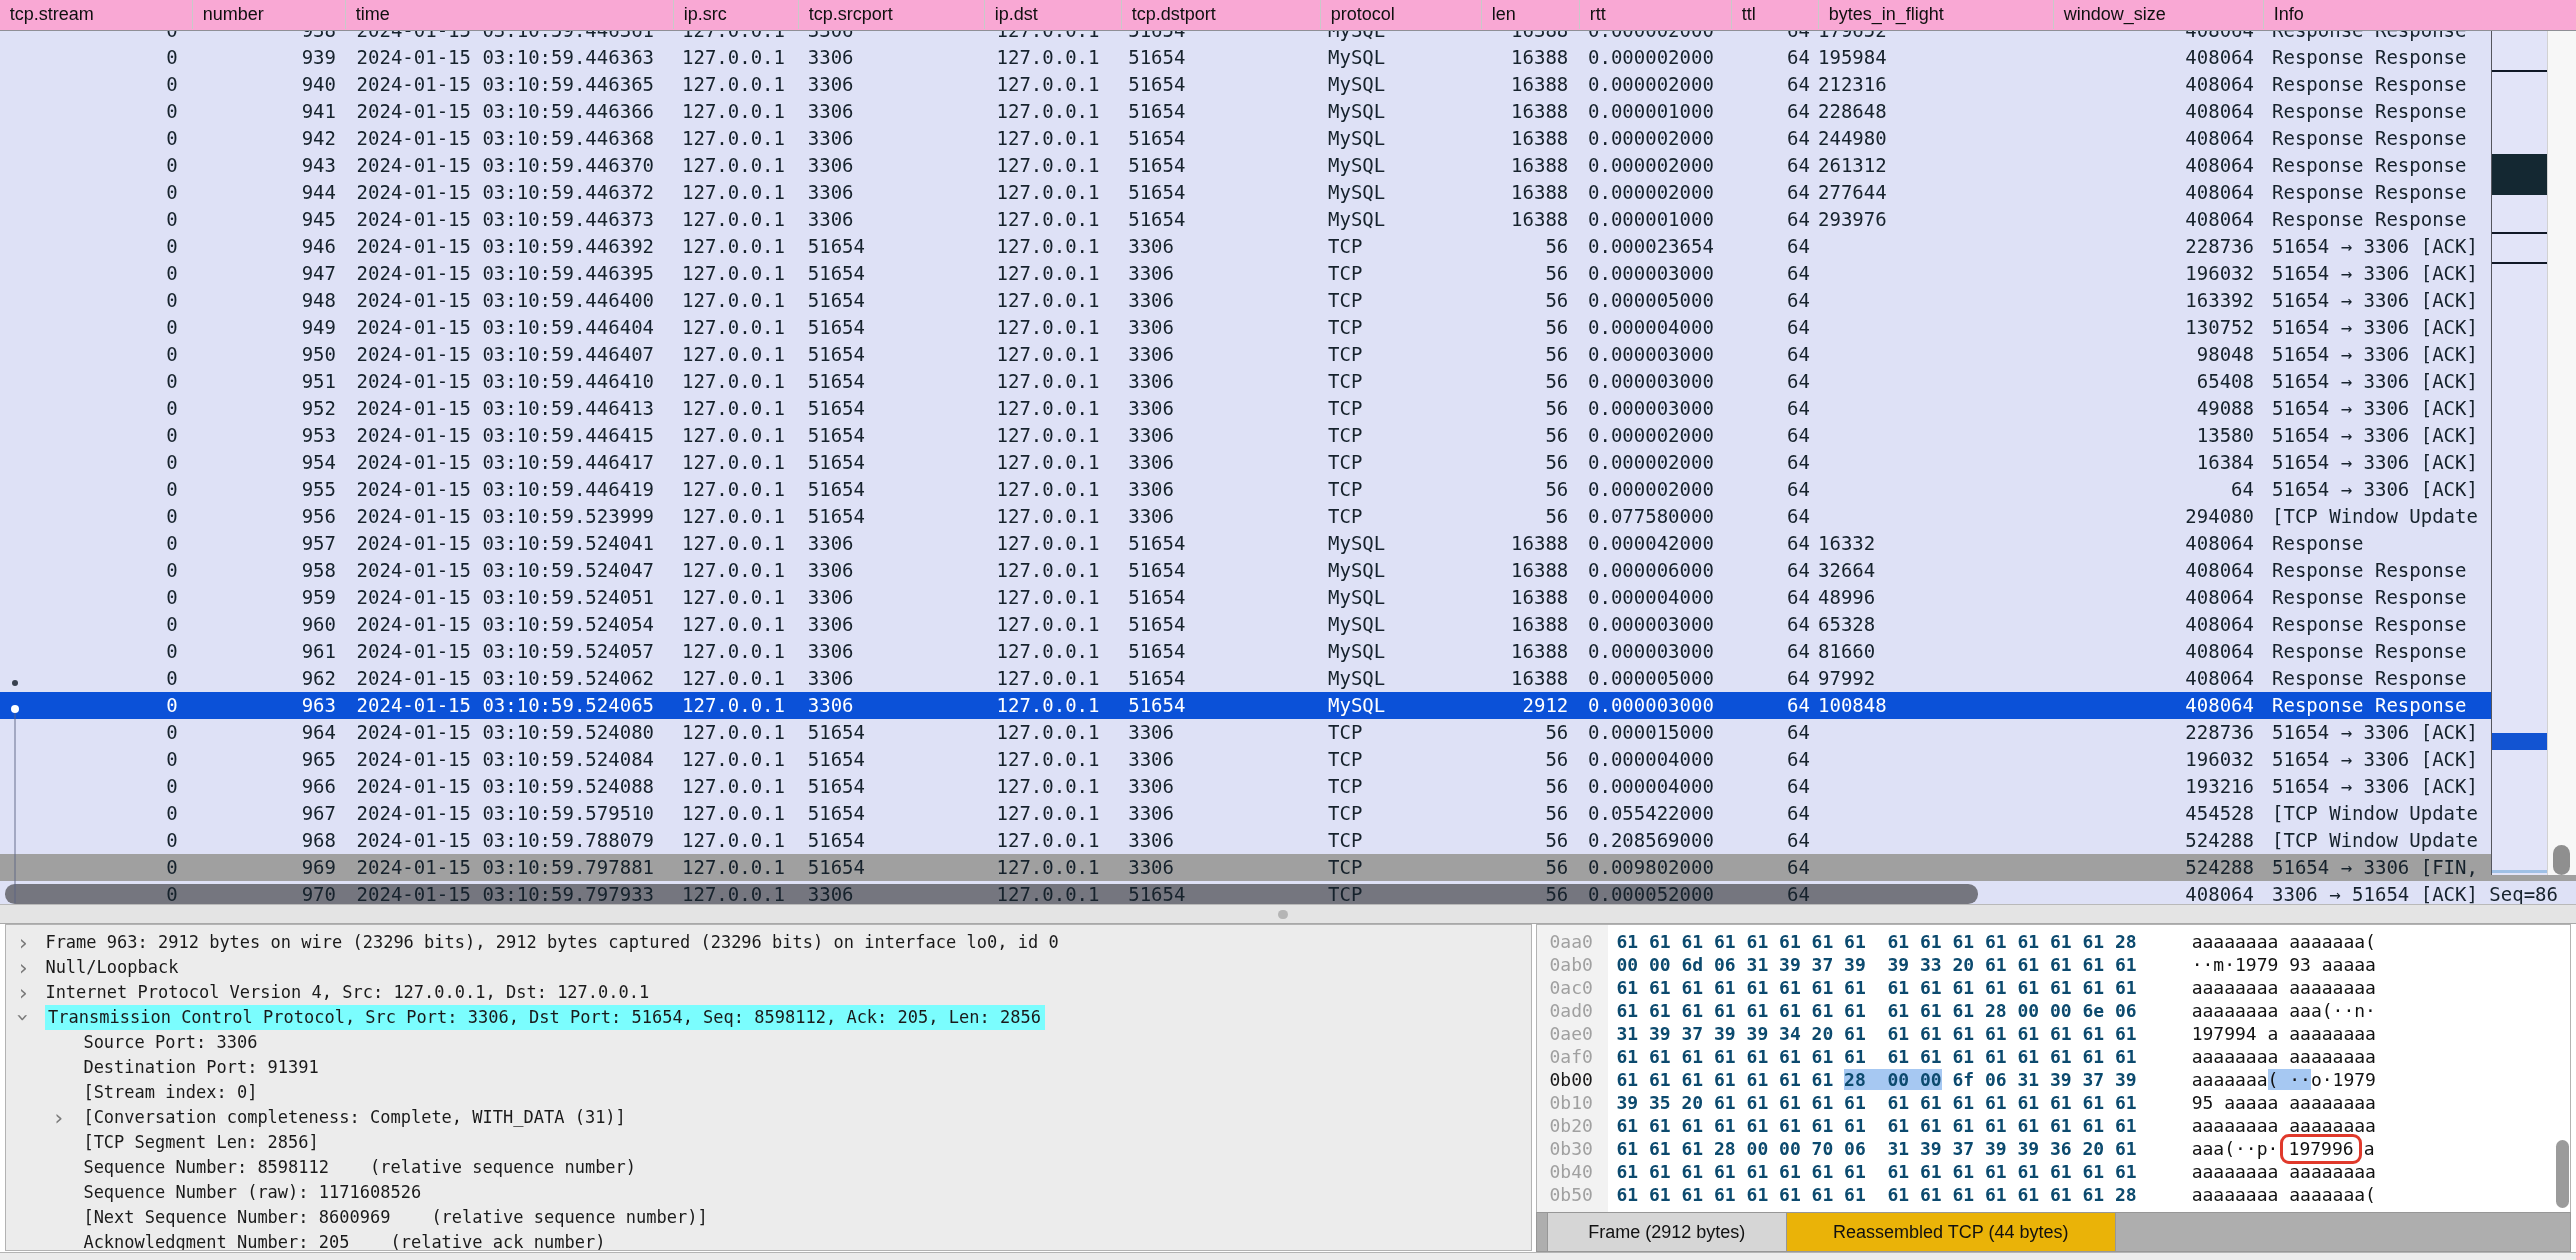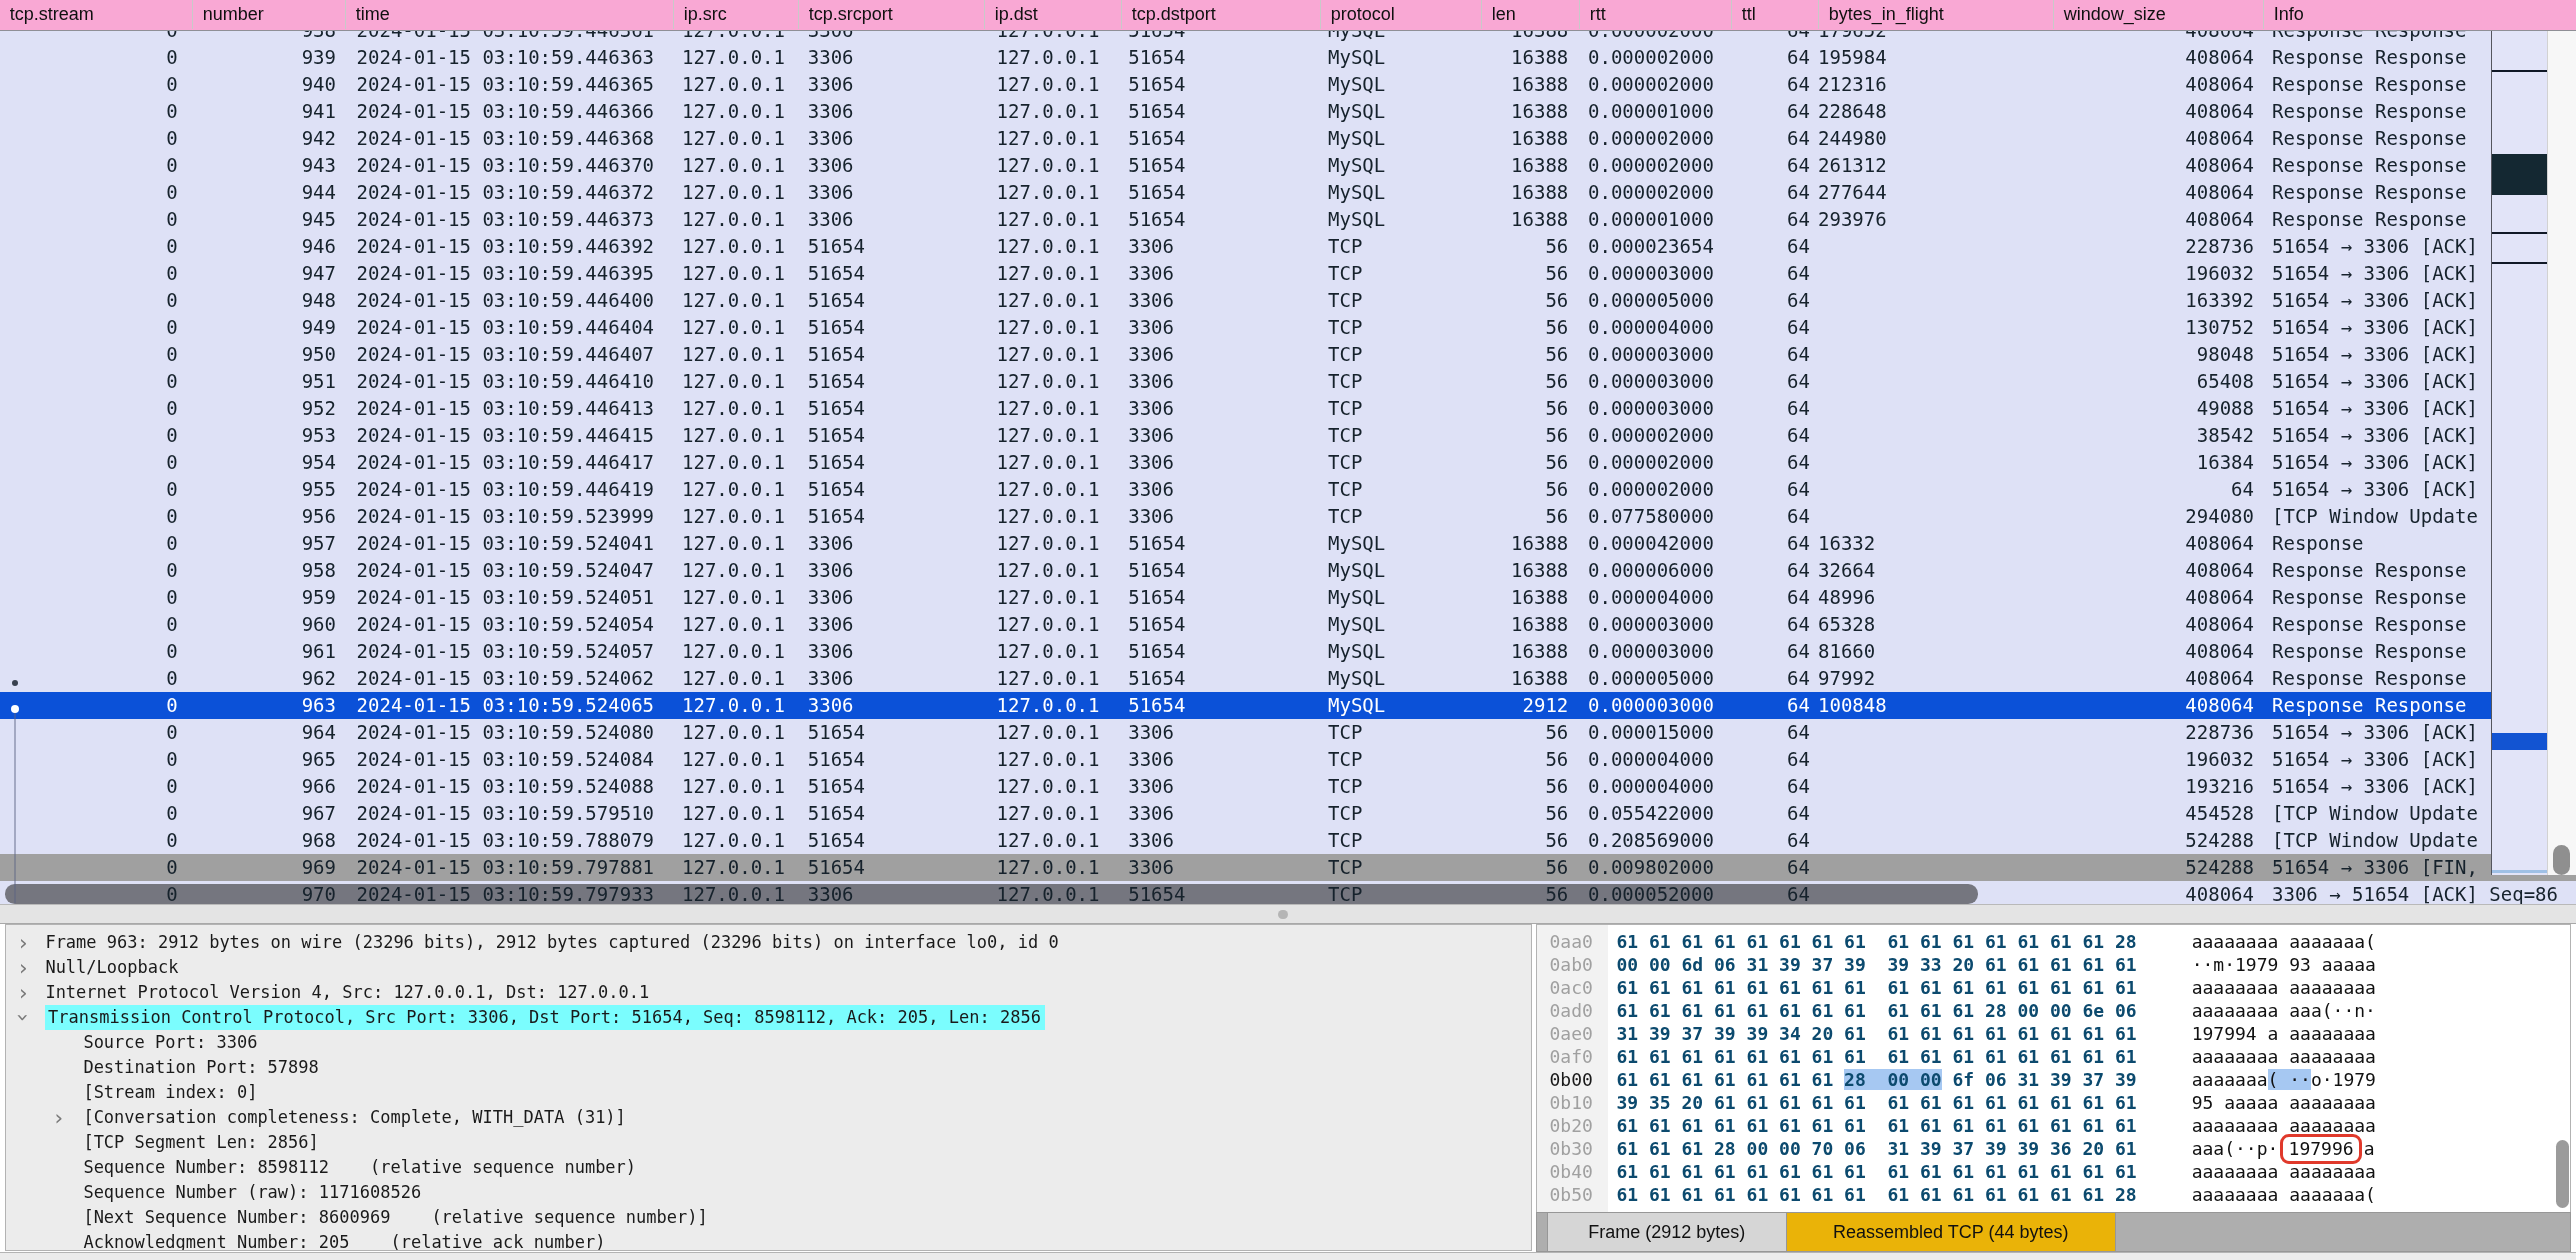--- a/index.html
+++ b/index.html
@@ -343,21 +343,21 @@
           <div class="cell col-time">2024-01-15 03:10:59.446415</div>
           <div class="cell col-src">127.0.0.1</div>
           <div class="cell col-sport">51654</div>
           <div class="cell col-dst">127.0.0.1</div>
           <div class="cell col-dport">3306</div>
           <div class="cell col-proto">TCP</div>
           <div class="cell col-len">56</div>
           <div class="cell col-rtt">0.000002000</div>
           <div class="cell col-ttl">64</div>
           <div class="cell col-bif"></div>
-          <div class="cell col-win">38542</div>
+          <div class="cell col-win">13580</div>
           <div class="cell col-info">51654 → 3306 [ACK]</div>
         </div>
         <div class="prow">
           <div class="cell col-stream">0</div>
           <div class="cell col-no">954</div>
           <div class="cell col-time">2024-01-15 03:10:59.446417</div>
           <div class="cell col-src">127.0.0.1</div>
           <div class="cell col-sport">51654</div>
           <div class="cell col-dst">127.0.0.1</div>
           <div class="cell col-dport">3306</div>
@@ -667,21 +667,21 @@
     <div id="split-dot"></div>
   </div>
 
   <div id="detail">
     <div id="detail-inner">
         <div class="dline"><span class="chev l0">›</span><span class="txt0">Frame 963: 2912 bytes on wire (23296 bits), 2912 bytes captured (23296 bits) on interface lo0, id 0</span></div>
         <div class="dline"><span class="chev l0">›</span><span class="txt0">Null/Loopback</span></div>
         <div class="dline"><span class="chev l0">›</span><span class="txt0">Internet Protocol Version 4, Src: 127.0.0.1, Dst: 127.0.0.1</span></div>
         <div class="dline"><span class="chev l0 exp">›</span><span class="txt0"><span class="hl-cyan">Transmission Control Protocol, Src Port: 3306, Dst Port: 51654, Seq: 8598112, Ack: 205, Len: 2856</span></span></div>
         <div class="dline"><span class="txt1">Source Port: 3306</span></div>
-        <div class="dline"><span class="txt1">Destination Port: 57898</span></div>
+        <div class="dline"><span class="txt1">Destination Port: 91391</span></div>
         <div class="dline"><span class="txt1">[Stream index: 0]</span></div>
         <div class="dline"><span class="chev l1">›</span><span class="txt1">[Conversation completeness: Complete, WITH_DATA (31)]</span></div>
         <div class="dline"><span class="txt1">[TCP Segment Len: 2856]</span></div>
         <div class="dline"><span class="txt1">Sequence Number: 8598112    (relative sequence number)</span></div>
         <div class="dline"><span class="txt1">Sequence Number (raw): 1171608526</span></div>
         <div class="dline"><span class="txt1">[Next Sequence Number: 8600969    (relative sequence number)]</span></div>
         <div class="dline"><span class="txt1">Acknowledgment Number: 205    (relative ack number)</span></div>
       </div>
   </div>
 

